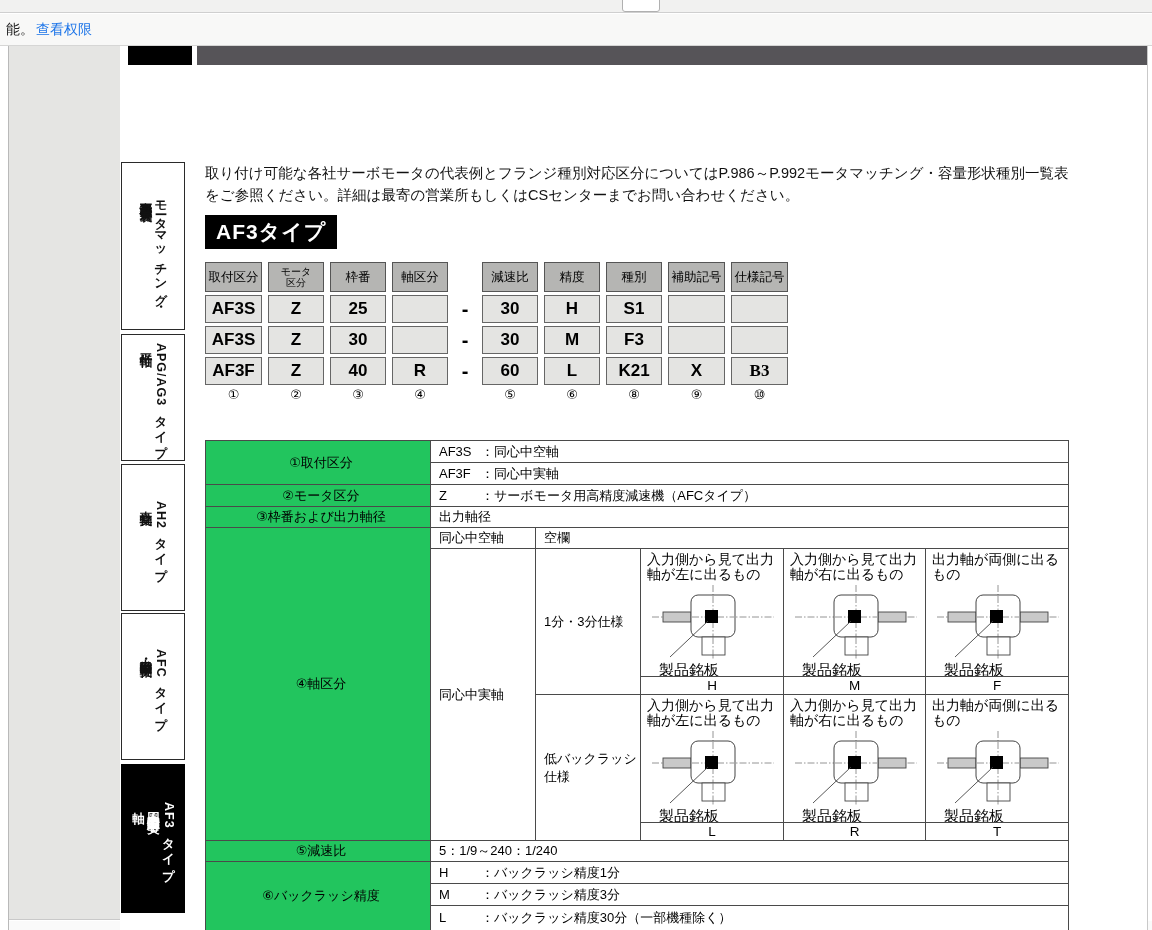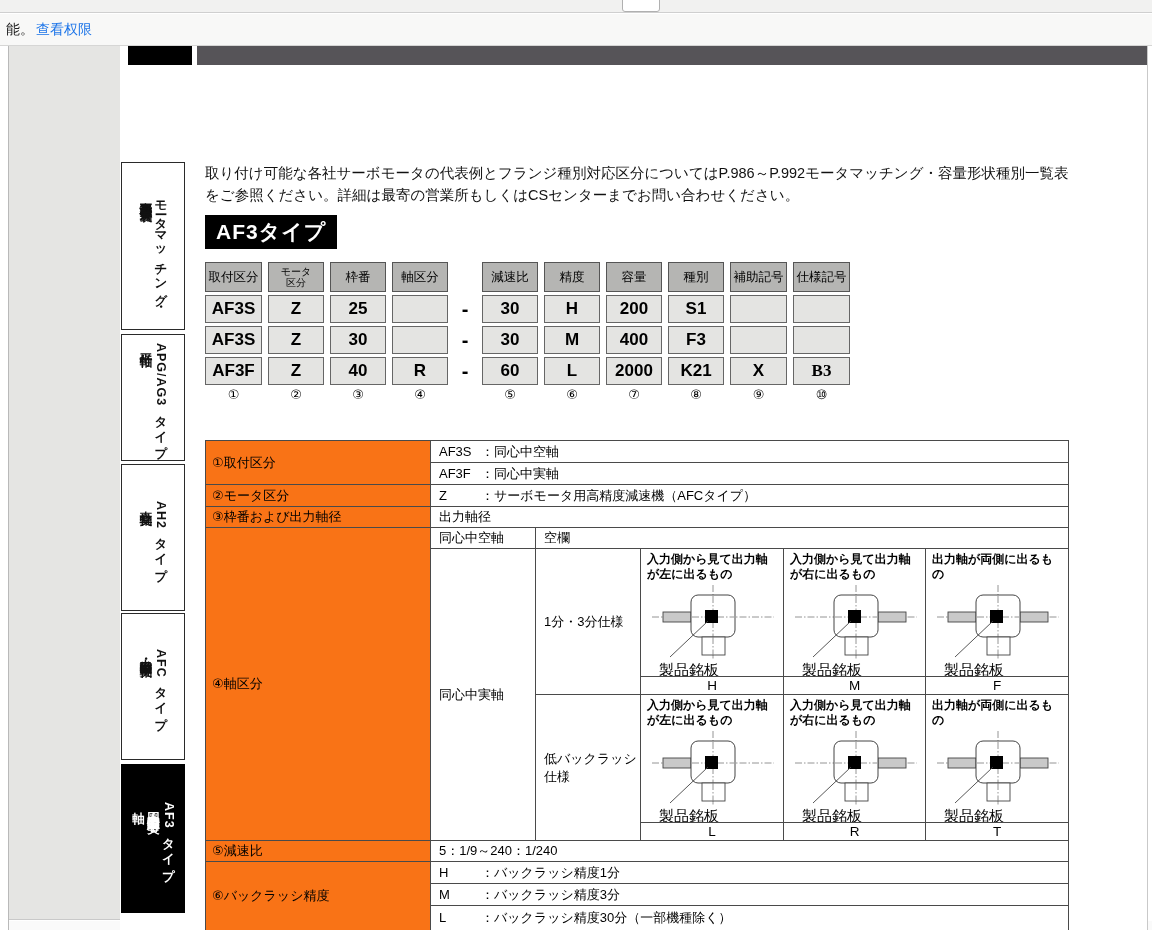--- a/index.html
+++ b/index.html
@@ -38,25 +38,25 @@
   .mc-h { height:30px; background:#b5b5b3; border:1px solid #555; display:flex; align-items:center; justify-content:center; font-size:12.5px; color:#000; text-align:center; white-space:pre-line; }
   .mc-h.small { font-size:10px; line-height:11px; }
   .mc-h-empty { height:30px; }
   .mc-v { height:28px; margin-top:3px; background:#e4e4e2; border:1px solid #666; display:flex; align-items:center; justify-content:center; font-size:17px; font-weight:bold; color:#000; }
   .mc-dash { height:28px; margin-top:3px; display:flex; align-items:center; justify-content:center; font-size:20px; font-weight:bold; }
   .mc-f { height:18px; margin-top:2px; display:flex; align-items:flex-start; justify-content:center; font-size:13px; color:#000; }
 
   
   .spec { position:absolute; left:85px; top:394px; border-collapse:collapse; table-layout:fixed; width:863px; font-size:13px; color:#000; }
   .spec td { border:1px solid #4a4a4a; padding:0 0 0 8px; vertical-align:middle; overflow:hidden; }
-  .spec td.lbl { background:#f97316; padding-left:6px; }
+  .spec td.lbl { background:#22c55e; padding-left:6px;text-align:center; }
   .spec td.ctr { padding:0; text-align:center; }
   .code { display:inline-block; width:42px; }
   .diag-cell { padding:2px 2px 0 4px !important; vertical-align:top !important; }
-  .diag-head { font-size:12px; line-height:15px; min-height:31px; padding:1px 2px;font-weight:bold; }
+  .diag-head { font-size:14px; line-height:15px; min-height:31px; padding:1px 2px; }
   .diag-holder { text-align:center; height:78px; }
   .diag-cap { font-size:15px; padding-left:14px; height:14px; }
   .letter { font-size:13.5px; }
 </style>
 </head>
 <body>
 
 <div id="stage">
 
   <div class="top-strip">
@@ -149,27 +149,20 @@
           <div class="mc-v">30</div>
           <div class="mc-v">60</div>
           <div class="mc-f">⑤</div>
         </div>
         <div class="mc-col" style="width: 56px;">
           <div class="mc-h">精度</div>
           <div class="mc-v">H</div>
           <div class="mc-v">M</div>
           <div class="mc-v">L</div>
           <div class="mc-f">⑥</div>
-        </div>
-        <div class="mc-col" style="width: 56px;">
-          <div class="mc-h">容量</div>
-          <div class="mc-v">200</div>
-          <div class="mc-v">400</div>
-          <div class="mc-v">2000</div>
-          <div class="mc-f">⑦</div>
         </div>
         <div class="mc-col" style="width: 56px;">
           <div class="mc-h">種別</div>
           <div class="mc-v">S1</div>
           <div class="mc-v">F3</div>
           <div class="mc-v">K21</div>
           <div class="mc-f">⑧</div>
         </div>
         <div class="mc-col" style="width: 57px;">
           <div class="mc-h">補助記号</div>

